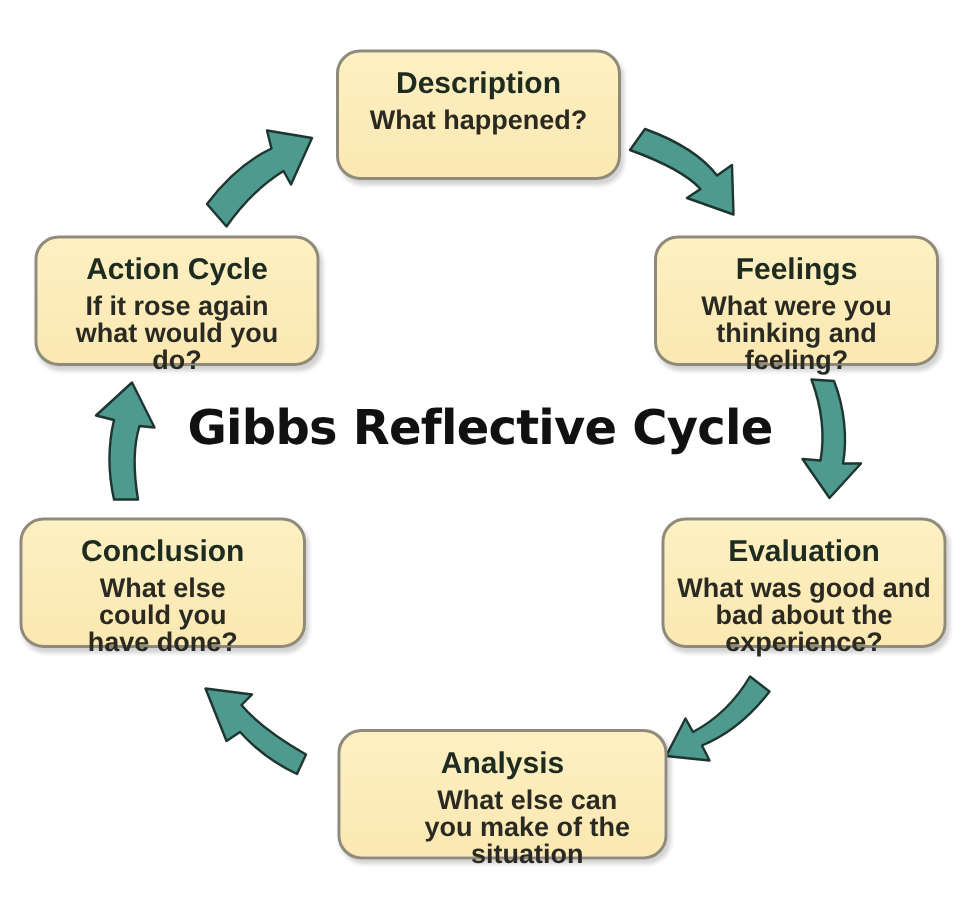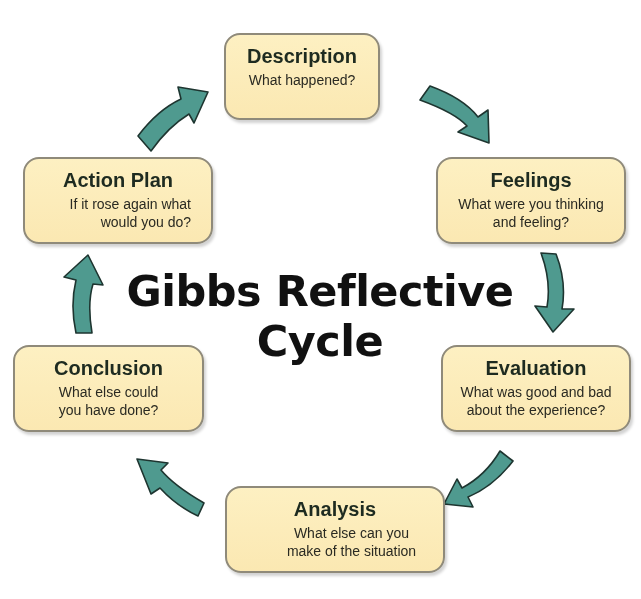--- a/index.html
+++ b/index.html
@@ -10,30 +10,30 @@
     box-sizing: border-box;
     background: linear-gradient(180deg, #fdf0c2 0%, #fbe8b2 100%);
     border: 2px solid #8f8a7a;
     border-radius: 16px;
     box-shadow: 2px 3px 3px rgba(0,0,0,0.18);
     text-align: center;
     color: #1f2a20;
     padding-top: 10px;
   }
   .box .title { font-weight: bold; font-size: 20px; line-height: 22px; color: #1e2b20; }
-  .box .sub { font-size: 14px; line-height: 18px; margin-top: 4px; color: #2a2a22; }
-  #b-description { left: 224px; top: 33px; width: 156px; height: 87px; }
+  .box .sub { font-size: 18px; line-height: 18px; margin-top: 4px; color: #2a2a22; font-weight: bold; }
+  #b-description { left: 224px; top: 33px; width: 190px; height: 87px; }
   #b-feelings    { left: 436px; top: 157px; width: 190px; height: 87px; }
   #b-evaluation  { left: 441px; top: 345px; width: 190px; height: 87px; }
   #b-analysis    { left: 225px; top: 486px; width: 220px; height: 87px; }
   #b-conclusion  { left: 13px;  top: 345px; width: 191px; height: 87px; text-align: center; }
   #b-actionplan  { left: 23px;  top: 157px; width: 190px; height: 87px; }
   .center-title {
     position: absolute; left: 110px; top: 266px; width: 420px; text-align: center;
-    font-family: "DejaVu Sans", sans-serif; font-weight: bold; font-size: 43px; color: #111111;
+    font-family: "DejaVu Sans", sans-serif; font-weight: bold; font-size: 32px; color: #111111;
     letter-spacing: -0.5px;
   }
   svg.arrows { position: absolute; left: 0; top: 0; }
   .arrow { fill: #4f9a8f; stroke: #1e3530; stroke-width: 1.6; stroke-linejoin: round; }
 </style>
 </head>
 <body>
 
 <div class="stage">
 
@@ -73,17 +73,17 @@
     <div class="title">Analysis</div>
     <div class="sub" style="padding:0 18px;margin-left:33px;">What else can you make of the situation</div>
   </div>
 
   <div class="box" id="b-conclusion">
     <div class="title">Conclusion</div>
     <div class="sub" style="padding:0 32px;">What else could you have done?</div>
   </div>
 
   <div class="box" id="b-actionplan">
-    <div class="title">Action Plan</div>
-    <div class="sub" style="padding:0 20px;text-align:right;">If it rose again what would you do?</div>
+    <div class="title">Action Cycle</div>
+    <div class="sub" style="padding:0 20px;">If it rose again what would you do?</div>
   </div>
 
 </div>
 
 </body></html>

